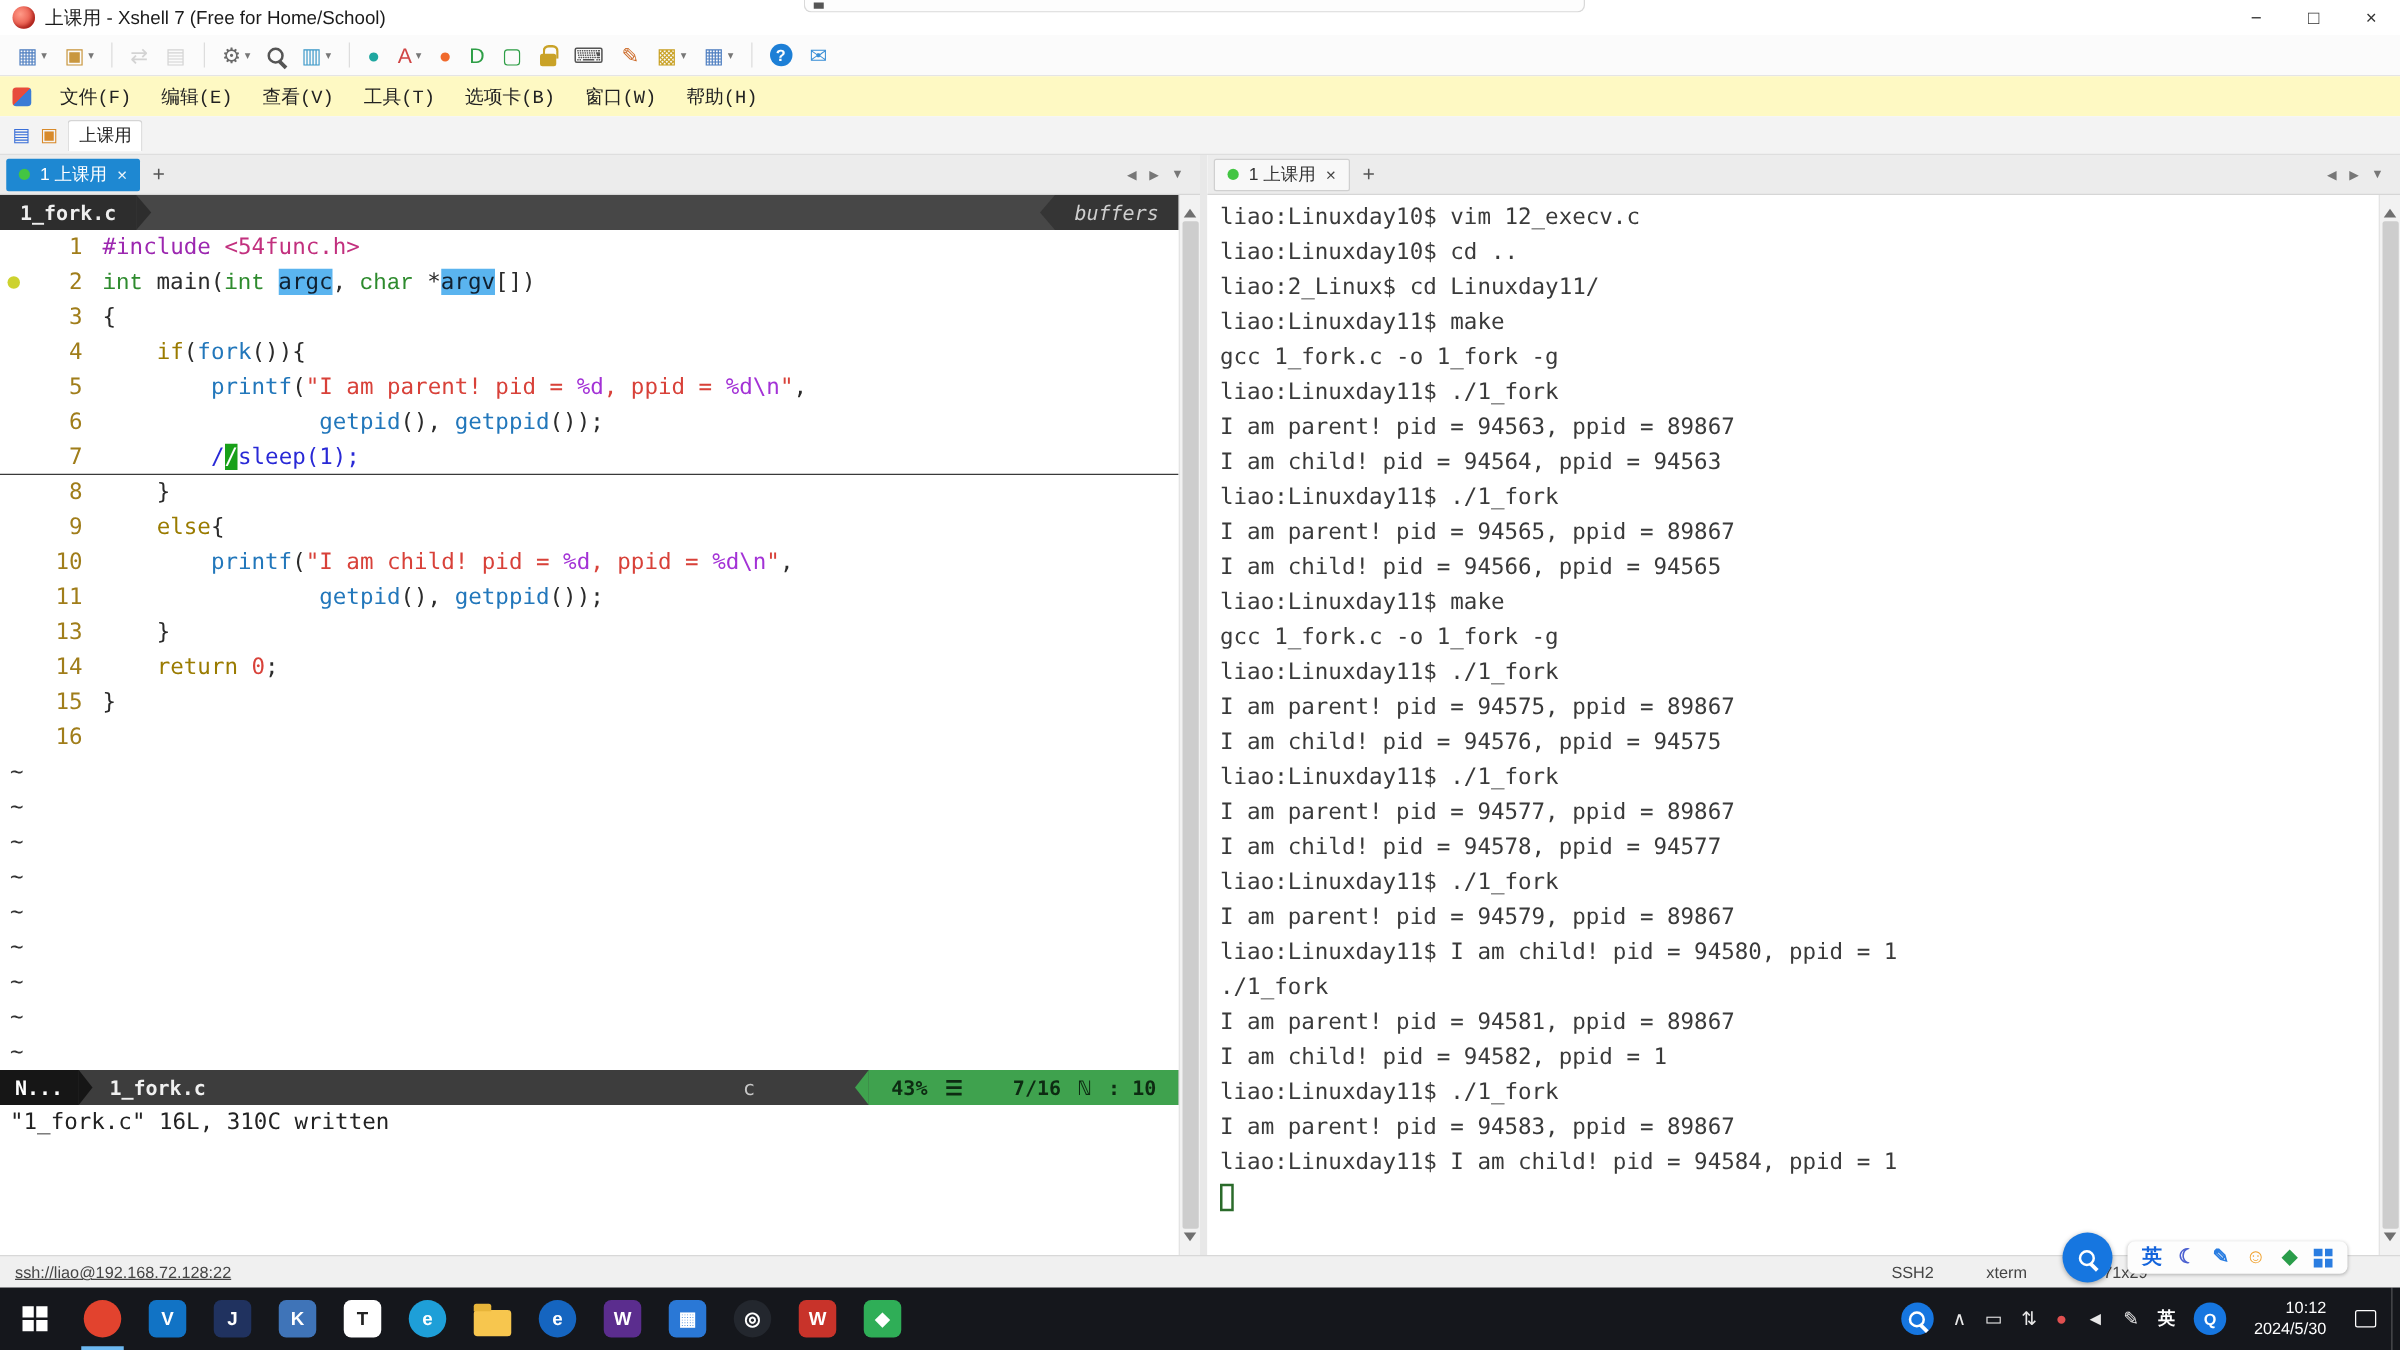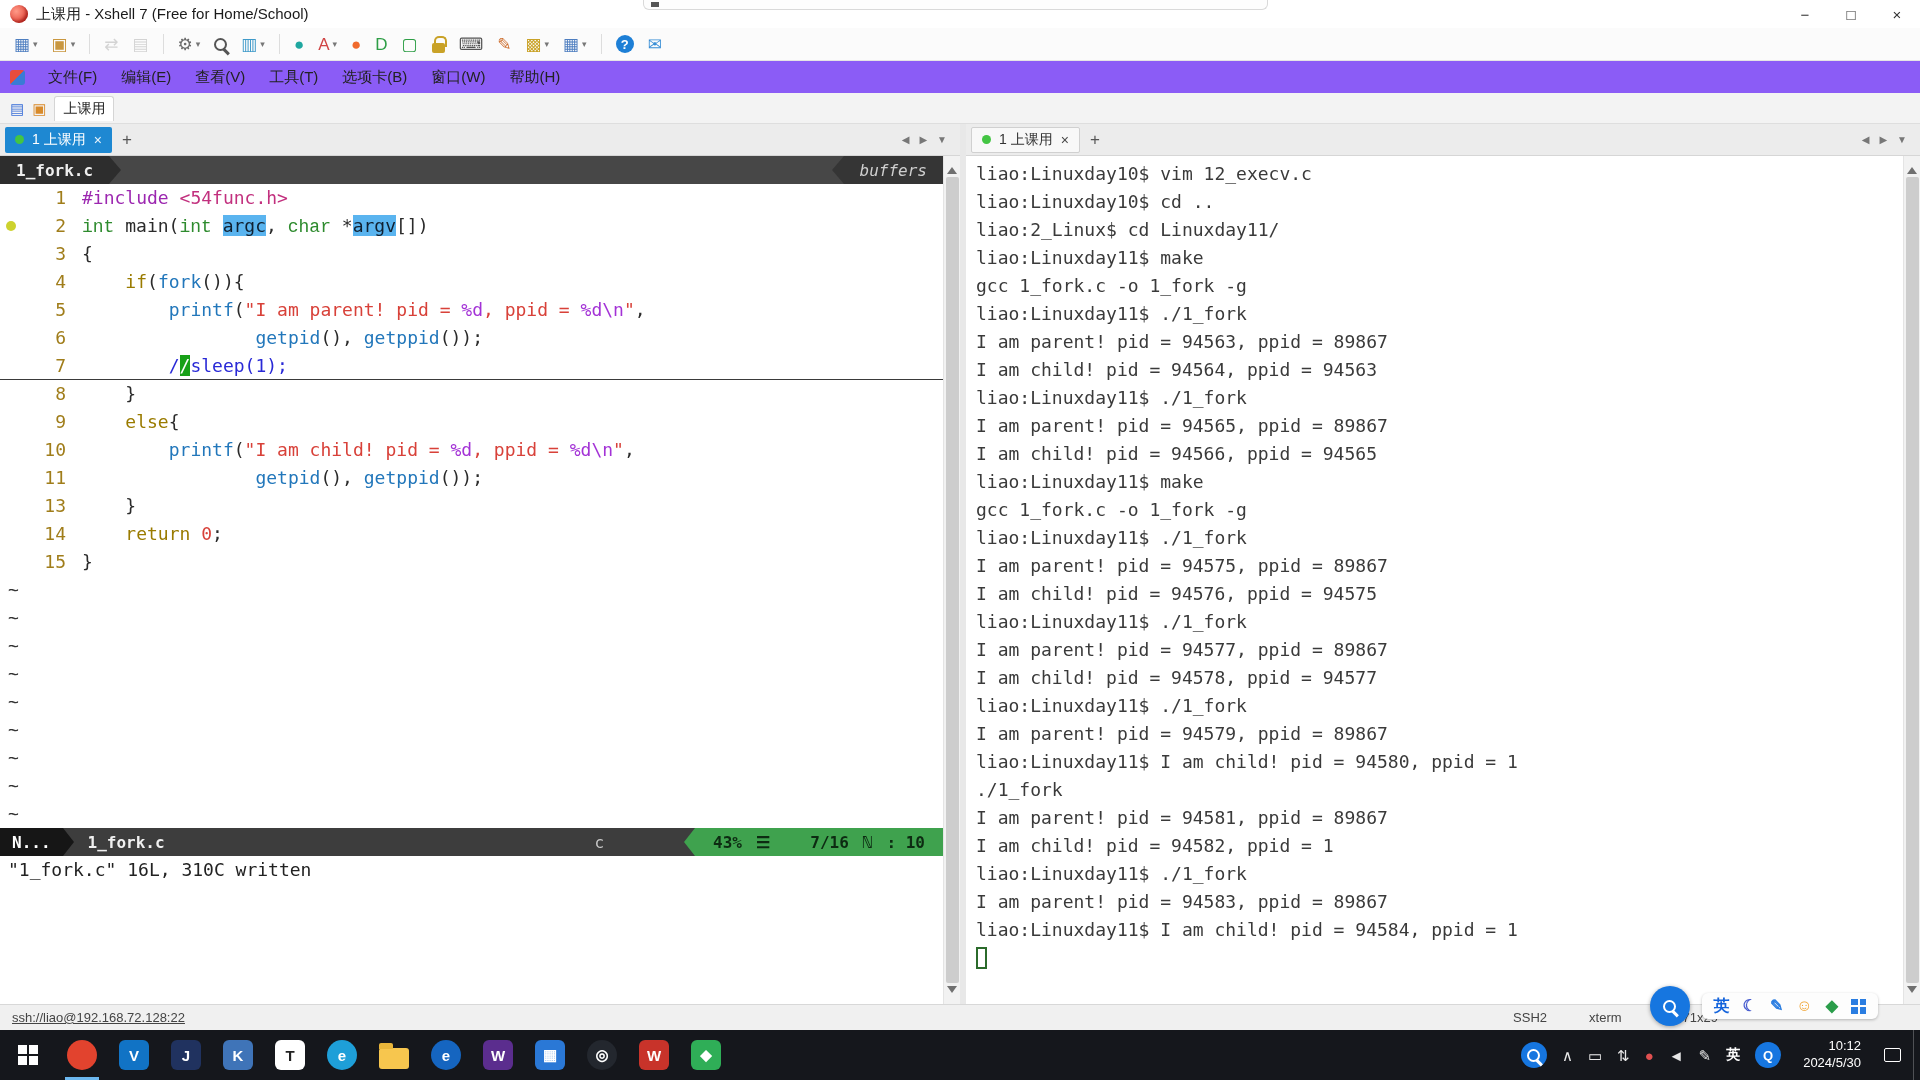--- a/index.html
+++ b/index.html
@@ -26,21 +26,21 @@
   .tglyph{font-size:17px;line-height:1;}
   .tdd{font-size:9px;color:#777;margin-left:3px;}
   .tsep{width:1px;height:20px;background:#ddd;margin:0 6px;}
   .magico{position:relative;display:inline-block;width:13px;height:13px;border:2px solid currentColor;border-radius:50%;}
   .magico::after{content:"";position:absolute;right:-5px;bottom:-4px;width:8px;height:3px;background:currentColor;transform:rotate(45deg);}
   .lockico{position:relative;display:inline-block;width:13px;height:10px;background:#c9a227;border-radius:2px;margin-top:7px;}
   .lockico::before{content:"";position:absolute;top:-7px;left:2px;width:9px;height:9px;border:2px solid #c9a227;border-bottom:none;border-radius:5px 5px 0 0;}
   .chip-help{display:inline-flex;width:18px;height:18px;border-radius:50%;background:#1d7fd6;color:#fff;font-size:13px;font-weight:bold;align-items:center;justify-content:center;}
 
   
-  .menubar{height:32px;display:flex;align-items:center;background:#8b5cf6;padding:0 10px;font-size:15px;color:#222;flex:0 0 auto;}
+  .menubar{height:32px;display:flex;align-items:center;background:#fef9c3;padding:0 10px;font-size:15px;color:#222;flex:0 0 auto;font-family:Liberation Mono, monospace;}
   .menu-flag{width:15px;height:15px;margin-right:12px;border-radius:3px;background:linear-gradient(135deg,#e74c3c 50%,#3a7bd5 50%);}
   .menu-items{display:flex;gap:2px;}
   .menu-item{padding:4px 11px;border-radius:3px;}
 
   
   .quickbar{height:31px;display:flex;align-items:center;background:#f3f3f3;border-bottom:1px solid #dedede;padding:0 10px;gap:8px;font-size:14px;color:#222;flex:0 0 auto;}
   .qb-icons{display:flex;gap:8px;align-items:center;}
   .qb-glyph{font-size:15px;line-height:1;}
   .qb-label{padding:3px 8px;background:#fff;border:1px solid #d5d5d5;border-bottom:none;border-radius:3px 3px 0 0;}
 
@@ -290,20 +290,21 @@
               <div class="code-line mono"><span class="sign-col"></span><span class="lnum">5</span><span class="lgap"></span><span class="lcode"><span class="sg-pl">        </span><span class="sg-fn">printf</span><span class="sg-pl">(</span><span class="sg-st">"I am parent! pid = </span><span class="sg-fm">%d</span><span class="sg-st">, ppid = </span><span class="sg-fm">%d</span><span class="sg-fm">\n</span><span class="sg-st">"</span><span class="sg-pl">,</span></span></div>
               <div class="code-line mono"><span class="sign-col"></span><span class="lnum">6</span><span class="lgap"></span><span class="lcode"><span class="sg-pl">                </span><span class="sg-fn">getpid</span><span class="sg-pl">(), </span><span class="sg-fn">getppid</span><span class="sg-pl">());</span></span></div>
               <div class="code-line mono cursorline"><span class="sign-col"></span><span class="lnum">7</span><span class="lgap"></span><span class="lcode"><span class="sg-pl">        </span><span class="sg-cm">/</span><span class="sg-cur">/</span><span class="sg-cm">sleep(1);</span></span></div>
               <div class="code-line mono"><span class="sign-col"></span><span class="lnum">8</span><span class="lgap"></span><span class="lcode"><span class="sg-pl">    }</span></span></div>
               <div class="code-line mono"><span class="sign-col"></span><span class="lnum">9</span><span class="lgap"></span><span class="lcode"><span class="sg-pl">    </span><span class="sg-kw">else</span><span class="sg-pl">{</span></span></div>
               <div class="code-line mono"><span class="sign-col"></span><span class="lnum">10</span><span class="lgap"></span><span class="lcode"><span class="sg-pl">        </span><span class="sg-fn">printf</span><span class="sg-pl">(</span><span class="sg-st">"I am child! pid = </span><span class="sg-fm">%d</span><span class="sg-st">, ppid = </span><span class="sg-fm">%d</span><span class="sg-fm">\n</span><span class="sg-st">"</span><span class="sg-pl">,</span></span></div>
               <div class="code-line mono"><span class="sign-col"></span><span class="lnum">11</span><span class="lgap"></span><span class="lcode"><span class="sg-pl">                </span><span class="sg-fn">getpid</span><span class="sg-pl">(), </span><span class="sg-fn">getppid</span><span class="sg-pl">());</span></span></div>
               <div class="code-line mono"><span class="sign-col"></span><span class="lnum">13</span><span class="lgap"></span><span class="lcode"><span class="sg-pl">    }</span></span></div>
               <div class="code-line mono"><span class="sign-col"></span><span class="lnum">14</span><span class="lgap"></span><span class="lcode"><span class="sg-pl">    </span><span class="sg-kw">return</span><span class="sg-pl"> </span><span class="sg-nu">0</span><span class="sg-pl">;</span></span></div>
               <div class="code-line mono"><span class="sign-col"></span><span class="lnum">15</span><span class="lgap"></span><span class="lcode"><span class="sg-pl">}</span></span></div>
+              <div class="code-line mono"><span class="sign-col"></span><span class="lnum">16</span><span class="lgap"></span><span class="lcode"></span></div>
               <div class="tilde-row mono">~</div>
               <div class="tilde-row mono">~</div>
               <div class="tilde-row mono">~</div>
               <div class="tilde-row mono">~</div>
               <div class="tilde-row mono">~</div>
               <div class="tilde-row mono">~</div>
               <div class="tilde-row mono">~</div>
               <div class="tilde-row mono">~</div>
               <div class="tilde-row mono">~</div>
             </div>

